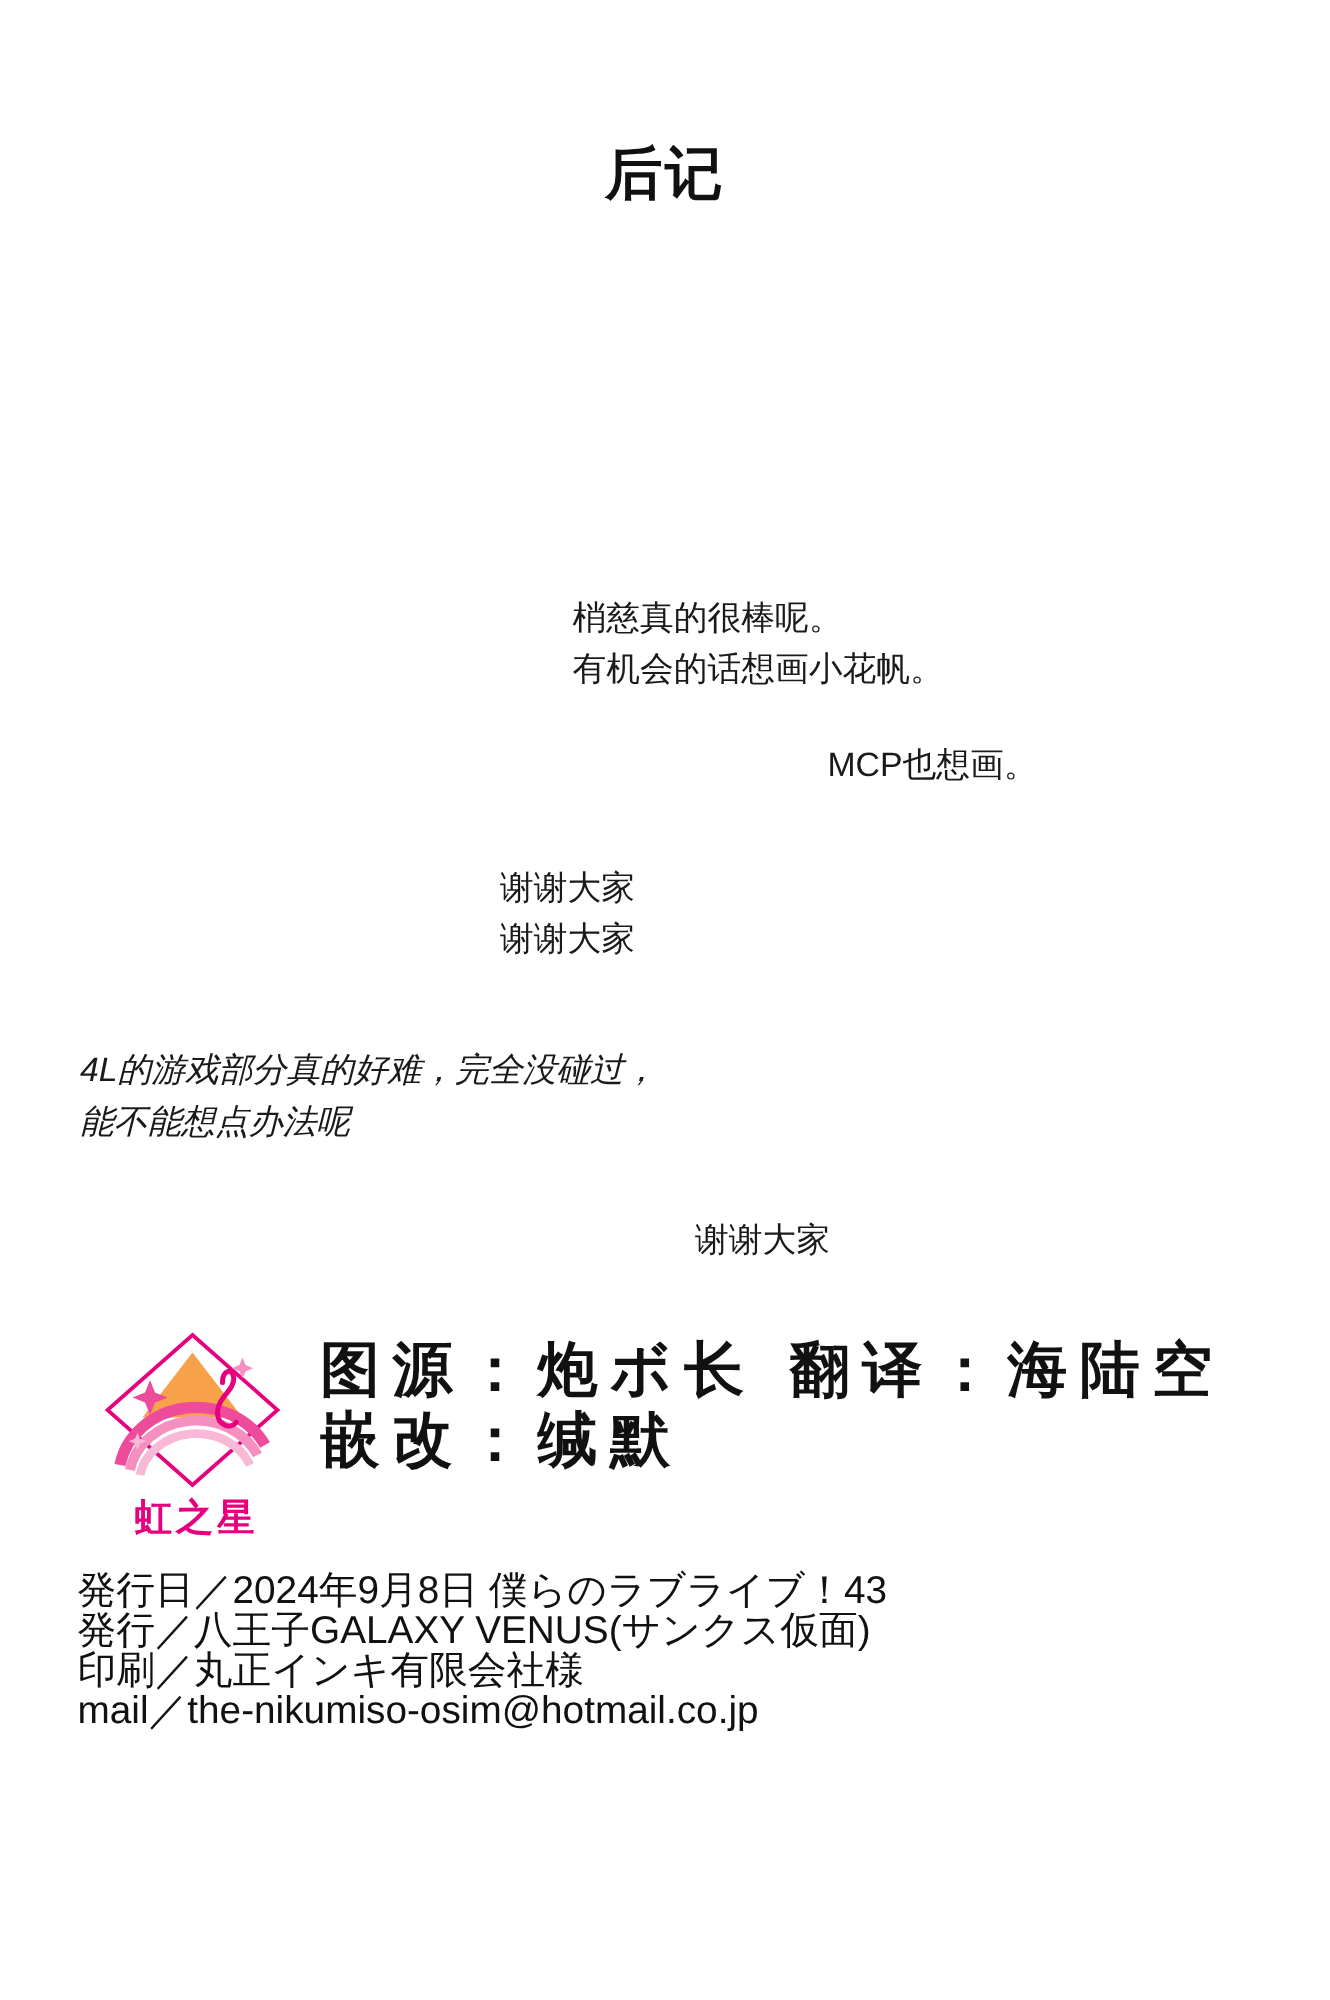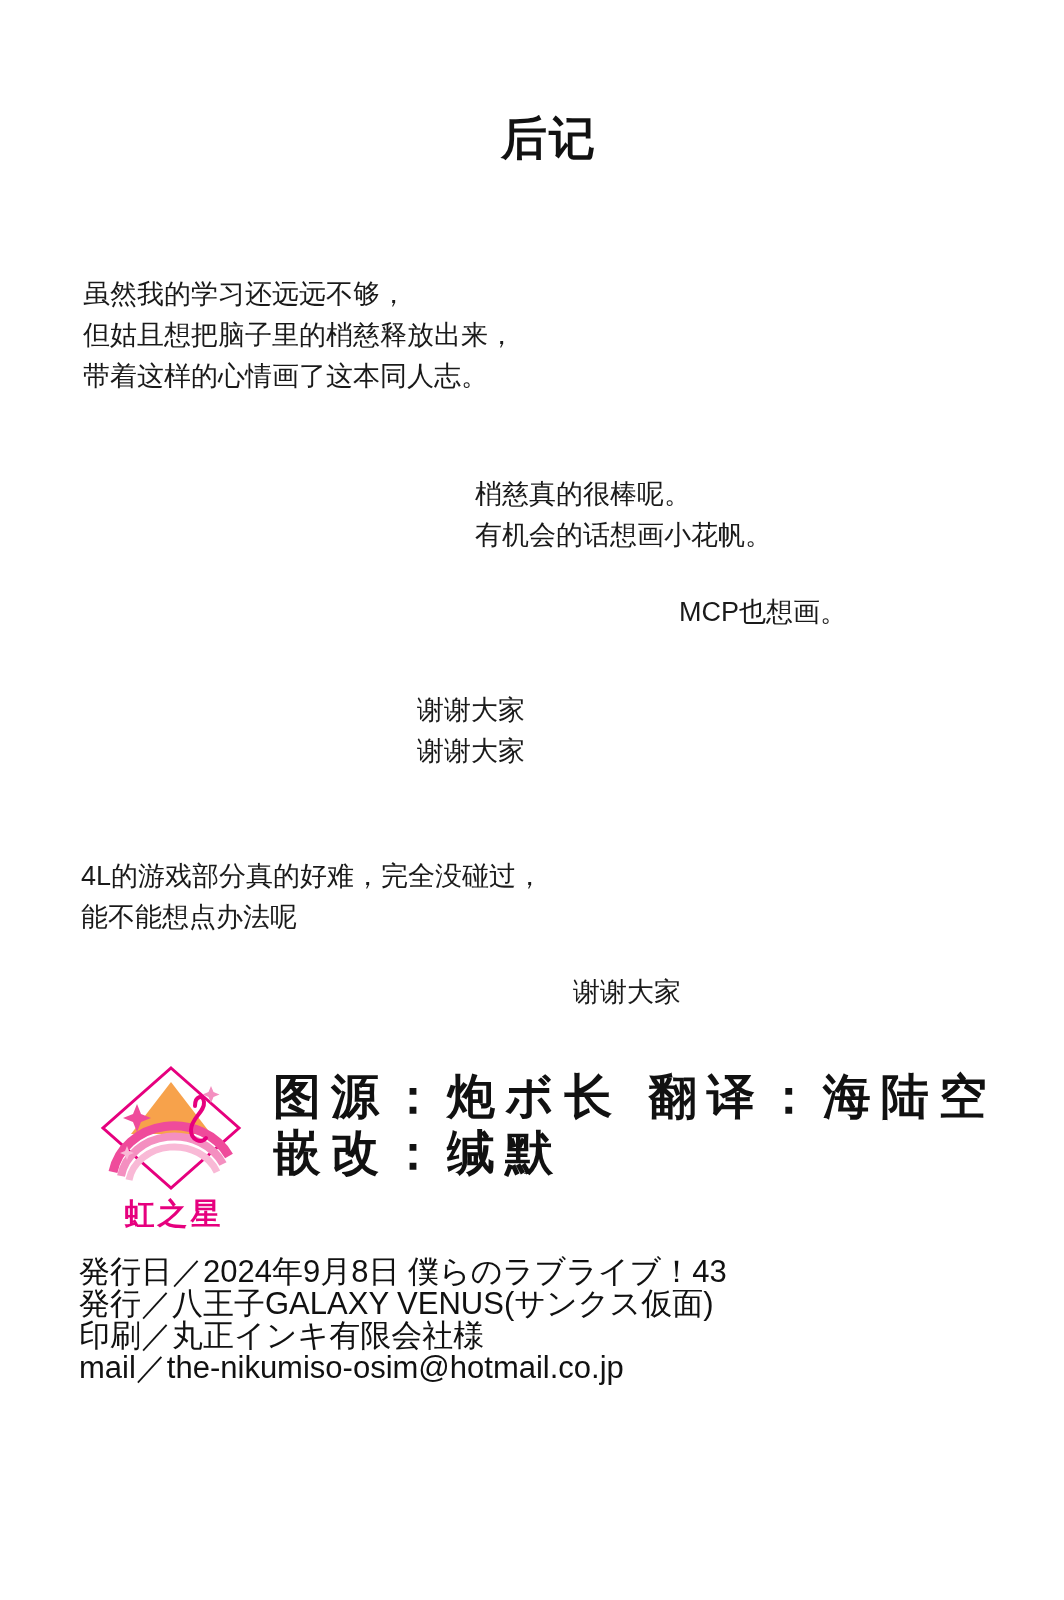--- a/index.html
+++ b/index.html
@@ -12,21 +12,20 @@
     height: 1600px;
     position: relative;
     font-family: "Liberation Sans", sans-serif;
     color: #1a1a1a;
     overflow: hidden;
   }
 
   .page {
     position: absolute;
     inset: 0;
-    margin-left: 17px;
   }
 
   .title {
     position: absolute;
     top: 108px;
     left: 0;
     width: 1064px;
     text-align: center;
     font-size: 46px;
     font-weight: 700;
@@ -39,21 +38,21 @@
     font-size: 27px;
     line-height: 41px;
     white-space: pre-line;
     color: #1a1a1a;
   }
 
   .b-intro   { top: 274px; left: 66px; }
   .b-praise  { top: 474px; left: 458px; }
   .b-mcp     { top: 592px; left: 662px; }
   .b-thanks1 { top: 690px; left: 400px; }
-  .b-game    { top: 856px; left: 64px; }
+  .b-game    { top: 836px; left: 64px; font-style: italic; }
   .b-thanks2 { top: 972px; left: 556px; }
 
   
   .credits {
     position: absolute;
     top: 1056px;
     left: 66px;
     width: 940px;
     height: 190px;
   }
@@ -100,23 +99,20 @@
     color: #111;
   }
 </style>
 </head>
 <body>
 
 <div class="page">
 
   <div class="title">后记</div>
 
-  <div class="block b-intro">虽然我的学习还远远不够，
-但姑且想把脑子里的梢慈释放出来，
-带着这样的心情画了这本同人志。</div>
 
   <div class="block b-mcp">MCP也想画。</div>
 
   <div class="block b-praise">梢慈真的很棒呢。
 有机会的话想画小花帆。</div>
 
   <div class="block b-thanks1">谢谢大家
 谢谢大家</div>
 
   <div class="block b-game">4L的游戏部分真的好难，完全没碰过，

